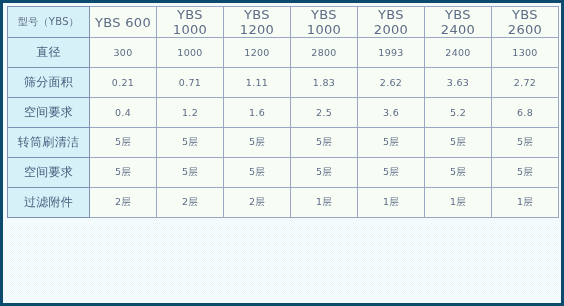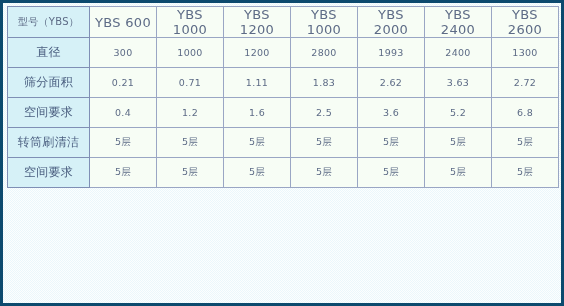--- a/index.html
+++ b/index.html
@@ -164,16 +164,26 @@
           <td class="rowhead">空间要求</td>
           <td>5层</td>
           <td>5层</td>
           <td>5层</td>
           <td>5层</td>
           <td>5层</td>
           <td>5层</td>
           <td>5层</td>
         </tr>
 
+        <tr>
+          <td class="rowhead">过滤附件</td>
+          <td>2层</td>
+          <td>2层</td>
+          <td>2层</td>
+          <td>1层</td>
+          <td>1层</td>
+          <td>1层</td>
+          <td>1层</td>
+        </tr>
       </tbody>
     </table>
   </div>
 </div>
 
 </body></html>

